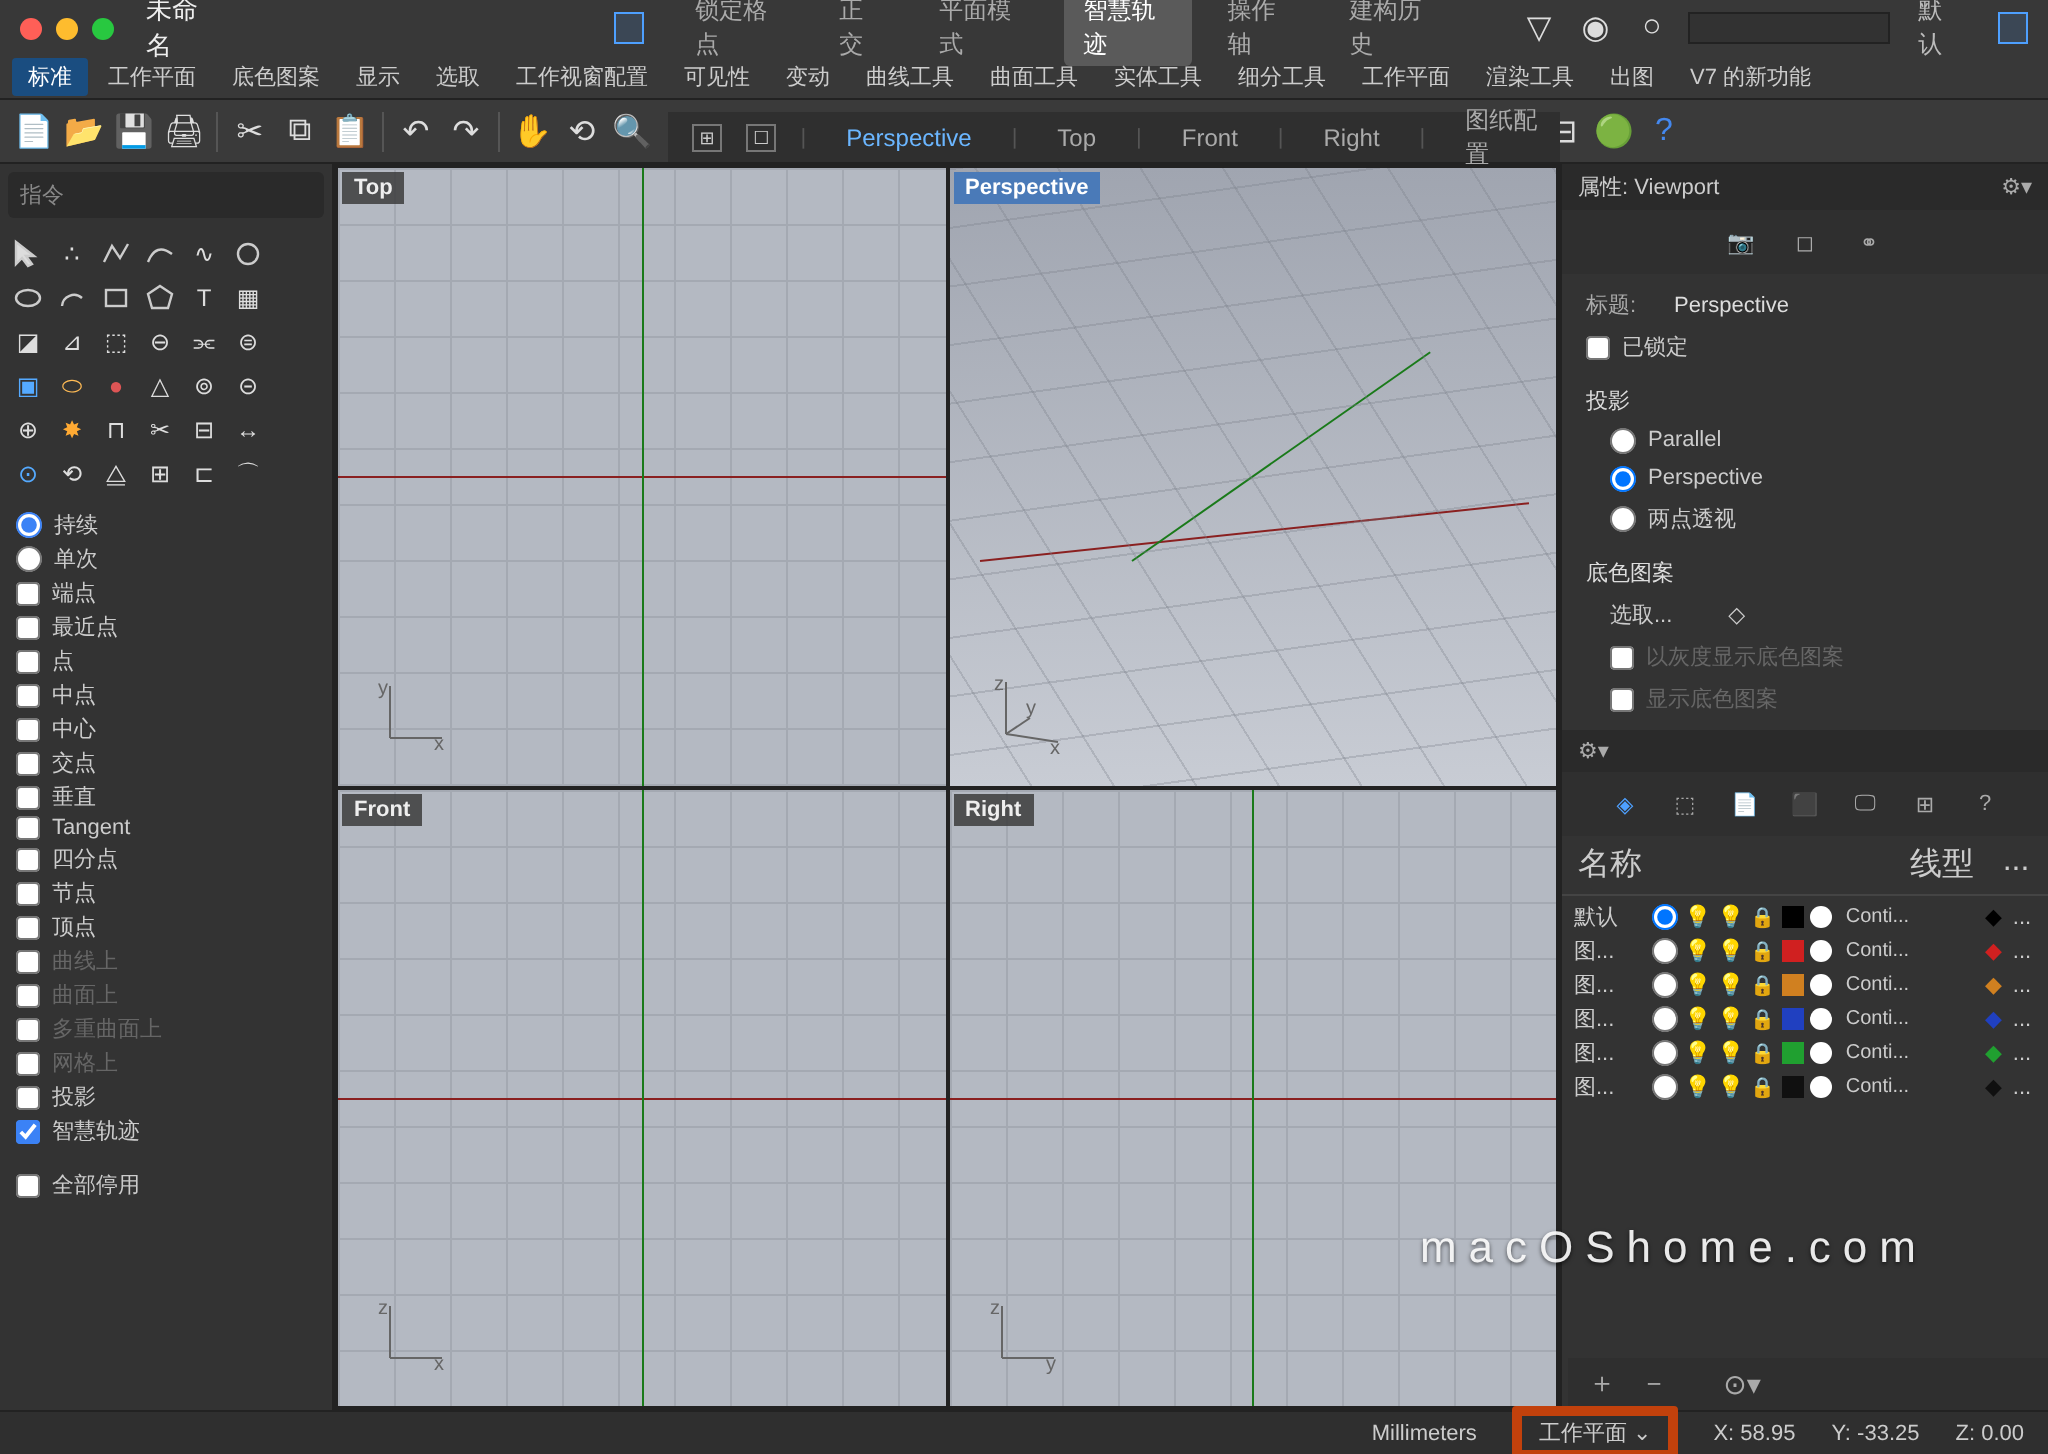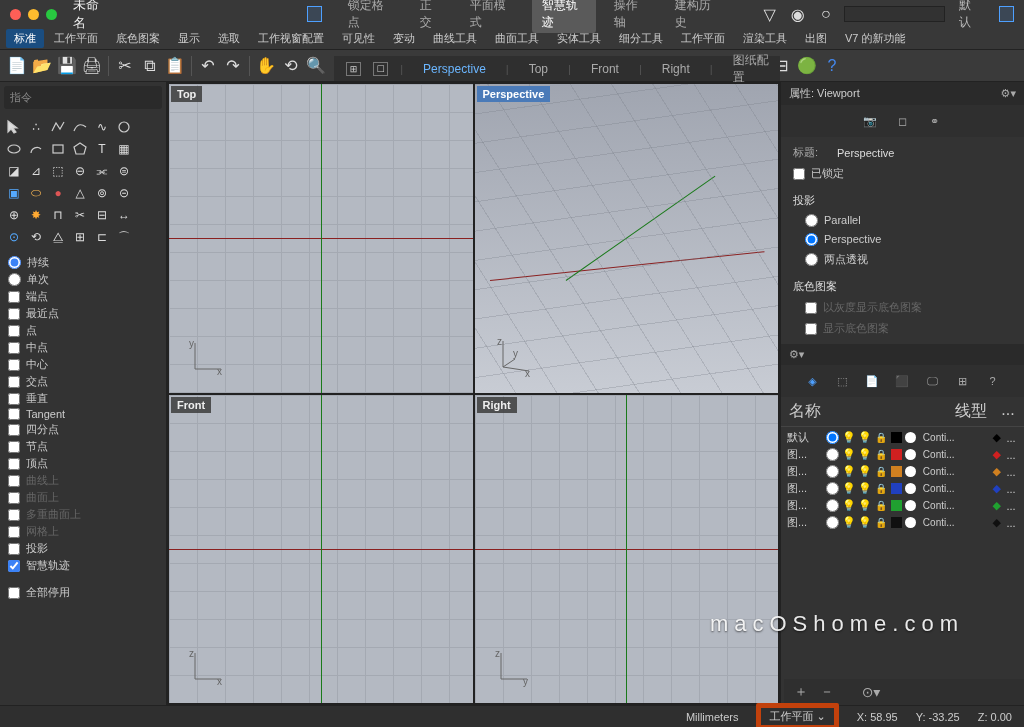--- a/index.html
+++ b/index.html
@@ -446,20 +446,24 @@
         </label>
       <label class="radio">
           <input type="radio" name="proj" checked="" style="">
           <span>Perspective</span>
         </label>
       <label class="radio">
           <input type="radio" name="proj" style="">
           <span>两点透视</span>
         </label>
       <div class="psec">底色图案</div>
+      <div class="prow" style="margin-left:12px">
+          <span>选取...</span>
+          <span style="margin-left:18px">◇</span>
+        </div>
       <label class="ck dim" style="margin-left:12px">
           <input type="checkbox" style="">
           <span>以灰度显示底色图案</span>
         </label>
       <label class="ck dim" style="margin-left:12px">
           <input type="checkbox" style="">
           <span>显示底色图案</span>
         </label>
     </div>
 

